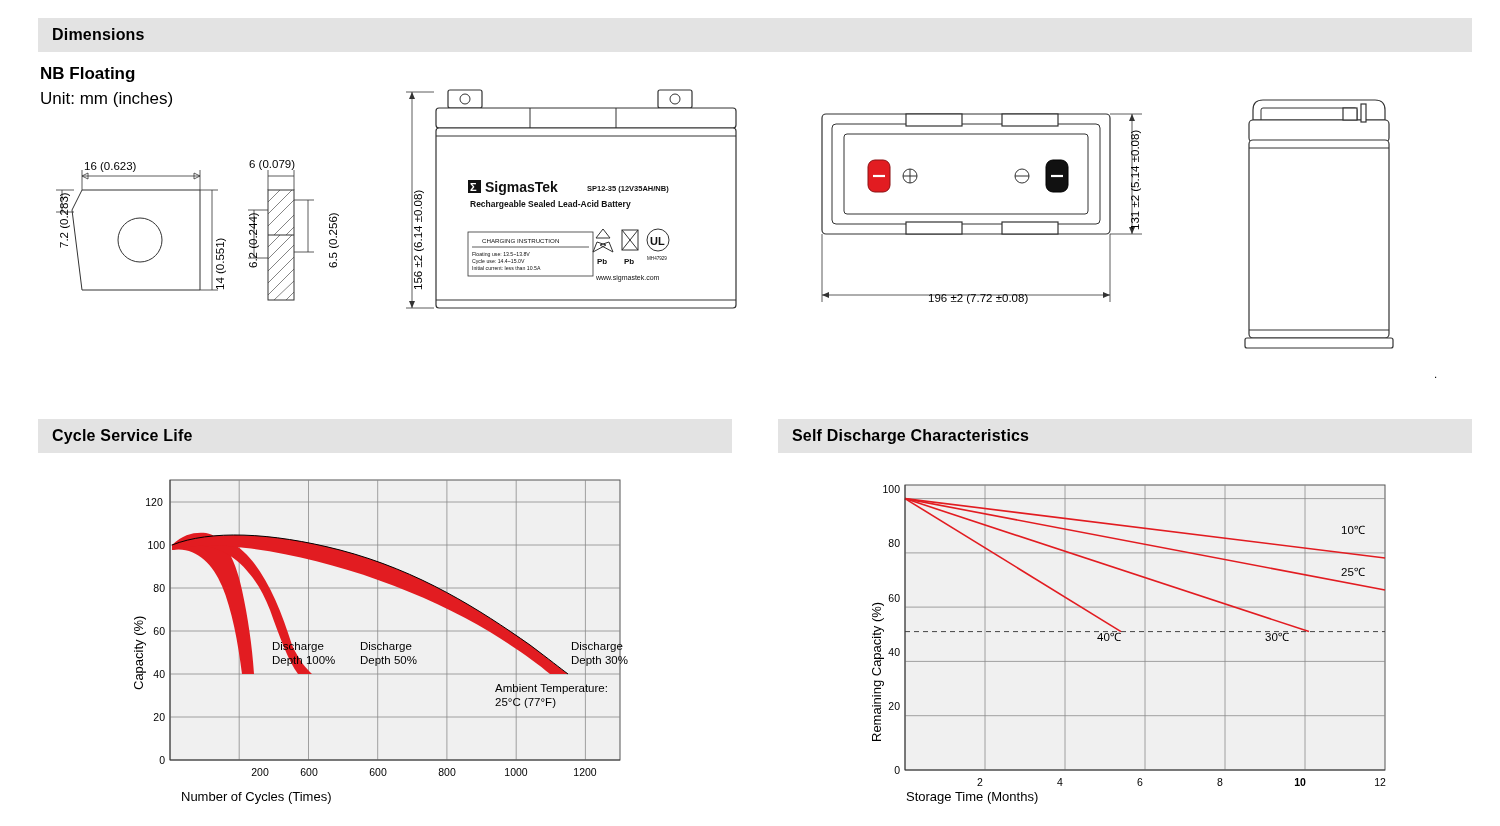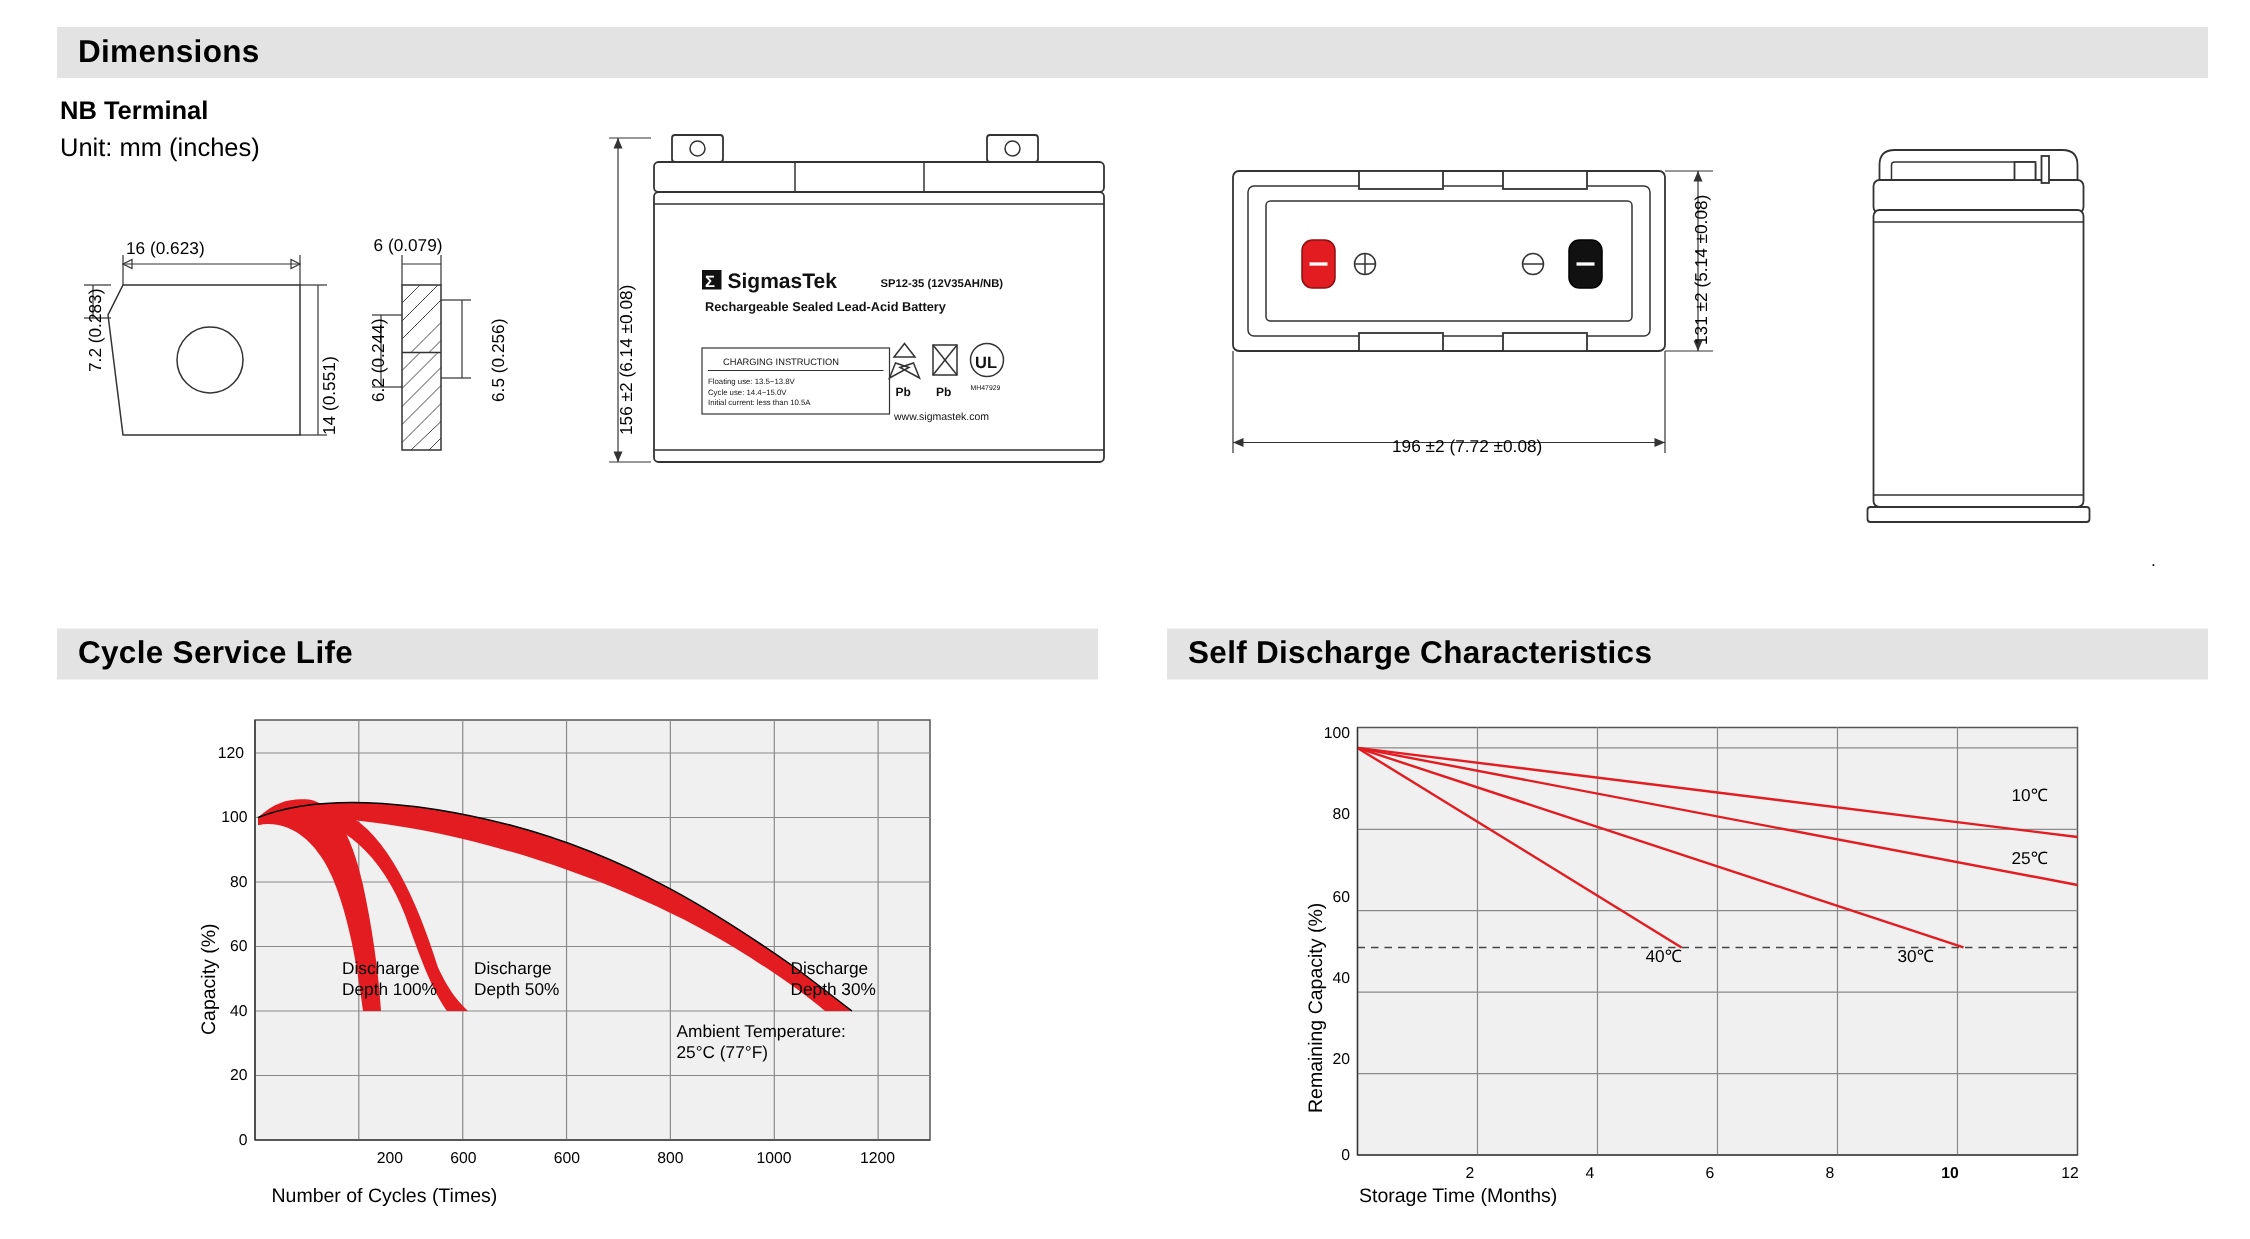--- a/index.html
+++ b/index.html
@@ -16,21 +16,21 @@
     overflow: hidden;
   }
   .section-header {
     position: absolute;
     background: #e3e3e3;
     height: 34px;
     display: flex;
     align-items: center;
   }
   .section-header .title {
-    font-size: 21px;
+    font-size: 16px;
     font-weight: bold;
     margin-left: 14px;
     letter-spacing: 0.2px;
   }
   .sub-title {
     position: absolute;
     font-size: 17px;
     font-weight: bold;
   }
   .sub-unit {
@@ -59,20 +59,21 @@
     position: absolute;
     font-size: 10.5px;
     white-space: nowrap;
     text-align: center;
   }
   .graph-note {
     position: absolute;
     font-size: 11.5px;
     line-height: 1.25;
     white-space: nowrap;
+    margin-left: 44px;
   }
   .curve-label {
     position: absolute;
     font-size: 11.5px;
     white-space: nowrap;
   }
   svg { display:block; }
   .plotbg { fill: #f0f0f0; stroke: #555; stroke-width: 1; }
   .gridline { stroke: #8a8a8a; stroke-width: 0.8; }
   .redband { fill: #e21c21; }
@@ -87,21 +88,21 @@
   .tiny { font-size: 5.2px; }
   .tiny2 { font-size: 6.2px; }
 </style>
 </head>
 <body>
 
 <div class="section-header" style="left:38px; top:18px; width:1434px;">
   <span class="title">Dimensions</span>
 </div>
 
-<div class="sub-title" style="left:40px; top:64px;">NB Terminal</div>
+<div class="sub-title" style="left:40px; top:64px;">NB Floating</div>
 <div class="sub-unit" style="left:40px; top:89px;">Unit: mm (inches)</div>
 
 <div style="position:absolute; left:40px; top:150px;">
   <svg width="330" height="170" viewBox="0 0 330 170">
 
     <path class="battthin" d="M42,40 L160,40 L160,140 L42,140 L32,60 Z"></path>
     <circle class="battthin" cx="100" cy="90" r="22"></circle>
 
     <line class="dimline" x1="42" y1="26" x2="160" y2="26"></line>
     <path class="dimline" d="M42,26 l6,-3 v6 z" fill="#333"></path>

